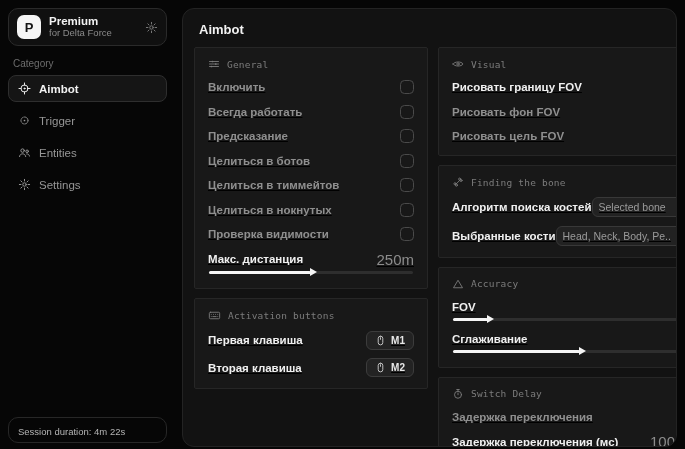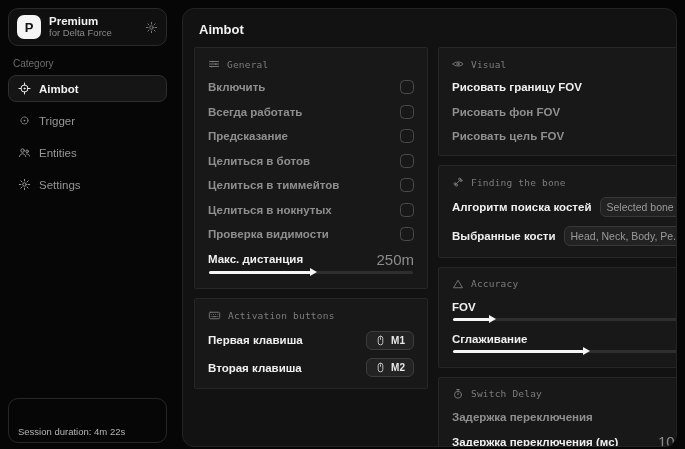--- a/index.html
+++ b/index.html
@@ -17,34 +17,34 @@
   .brand-title { color:#f2f2f2; font-size:11.5px; font-weight:700; }
   .brand-sub { color:#8a8a8a; font-size:9.5px; }
   .brand-gear { color:#7a7a7a; display:flex; }
   .cat-label { color:#6d6d6d; font-size:10px; margin:12px 0 6px 5px; }
   .nav { display:flex; flex-direction:column; gap:5px; }
   .nav-item { display:flex; align-items:center; gap:8px; height:27px; padding:0 9px;
     border-radius:8px; color:#969696; font-size:11.5px; cursor:pointer; border:1px solid transparent; }
   .nav-item.active { border-color:#2e2e2e; background:#151515; color:#f1f1f1; font-weight:600; }
   .nav-item .nicon { display:flex; }
   .side-spacer { flex:1; }
-  .session-box { border:1px solid #272727; border-radius:10px; height:45px; display:flex;
+  .session-box { border:1px solid #272727; border-radius:10px; height:26px; display:flex;
     align-items:flex-end; padding:5px 9px; color:#b5b5b5; font-size:9.5px; }
 
   
   .main { flex:1; margin:8px 8px 2px 7px; background:#121212; border:1px solid #232323;
     border-radius:12px; padding:10px 11px; display:flex; flex-direction:column; overflow:hidden; }
   .page-title { color:#f2f2f2; font-size:13px; font-weight:700; margin:3px 0 10px 5px; }
   .columns { display:grid; grid-template-columns:234px 1fr; gap:10px; align-items:start; }
   .col { display:flex; flex-direction:column; gap:9px; }
   .card { background:#181818; border:1px solid #262626; border-radius:2px; padding:10px 13px 11px 13px; }
   .card-head { display:flex; align-items:center; gap:7px; color:#7c7c7c;
     font-family:"DejaVu Sans Mono", monospace; font-size:9.5px; margin-bottom:9px; letter-spacing:.2px; }
-  .row { display:flex; align-items:center; justify-content:center; gap:8px;
-    margin-bottom:8.5px; min-height:16px; }
+  .row { display:flex; align-items:center; justify-content:center; 
+    margin-bottom:8.5px; min-height:16px;text-decoration:underline; }
   .row:last-child { margin-bottom:0; }
   .lbl { font-size:11.5px; color:#8f8f8f; font-weight:600; white-space:nowrap; overflow:hidden; flex:1; }
   .lbl.on { color:#f0f0f0; font-weight:700; }
   .val { font-size:15px; color:#8c8c8c; white-space:nowrap; }
 
   
   .checkbox { width:14px; height:14px; border:1.5px solid #4a4a4a; border-radius:4.5px;
     flex:none; cursor:pointer; position:relative; background:transparent; }
   .slider { position:relative; height:3px; border-radius:2px; background:#2e2e2e; margin:2px 1px 3px 1px; cursor:pointer; }
   .slider .fill { position:absolute; left:0; top:0; bottom:0; background:#f5f5f5; border-radius:2px; }

